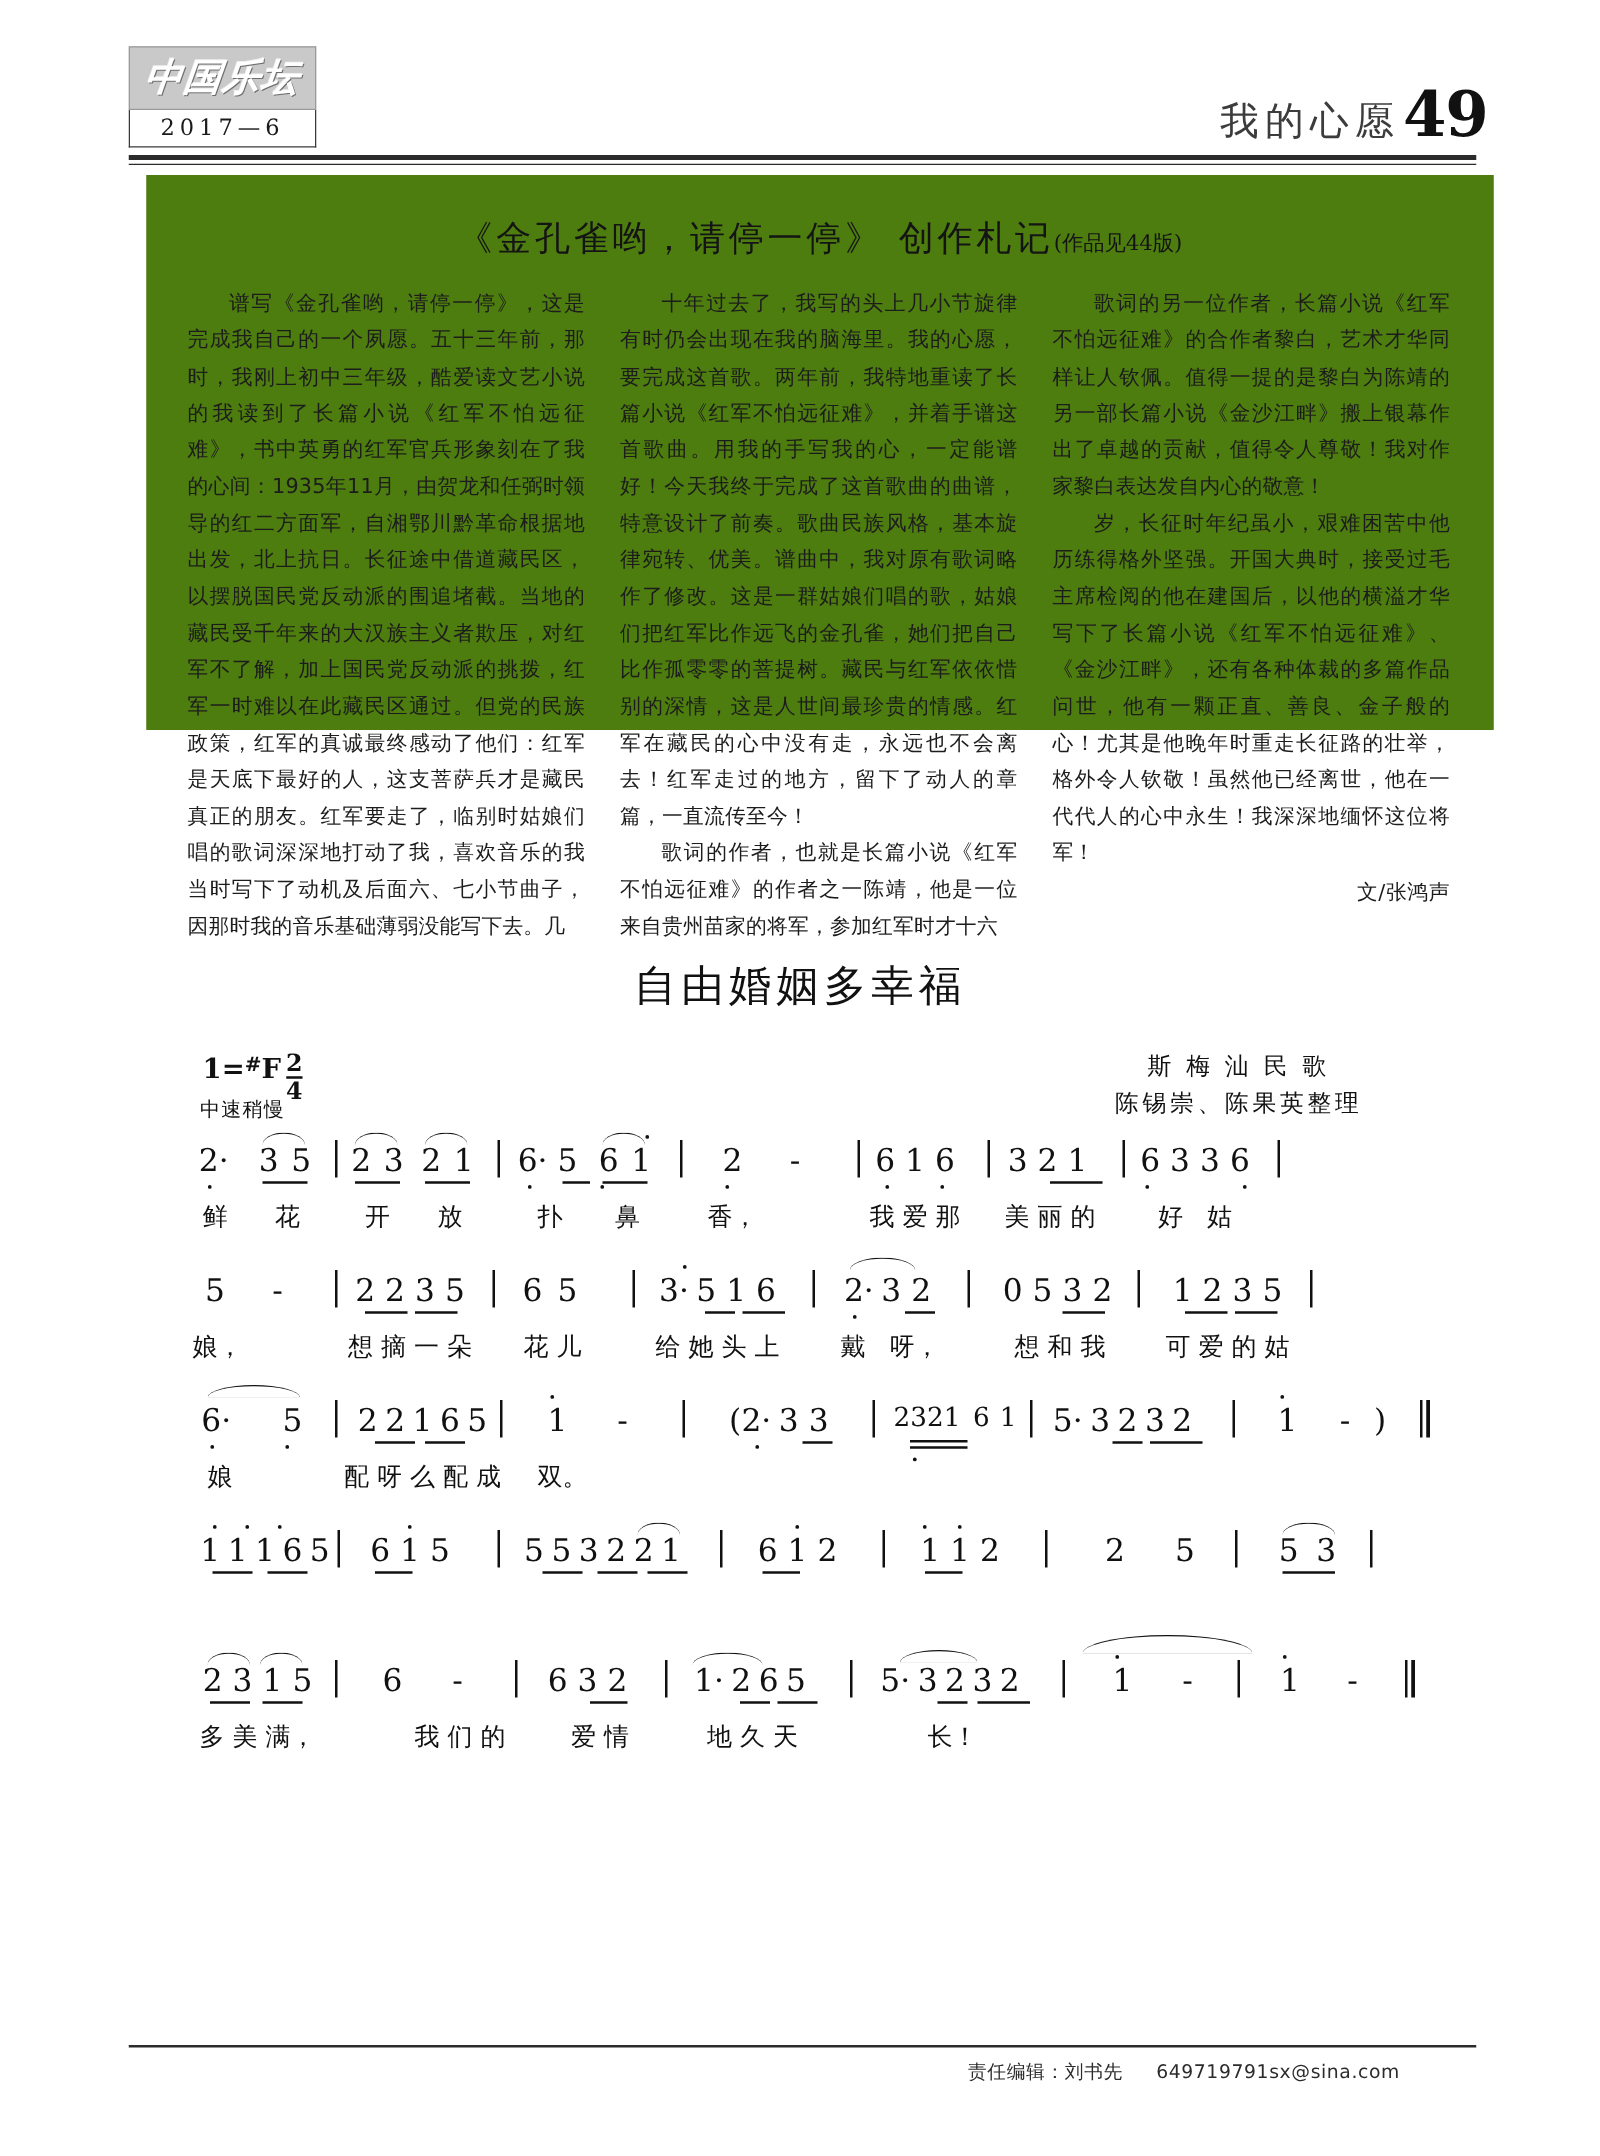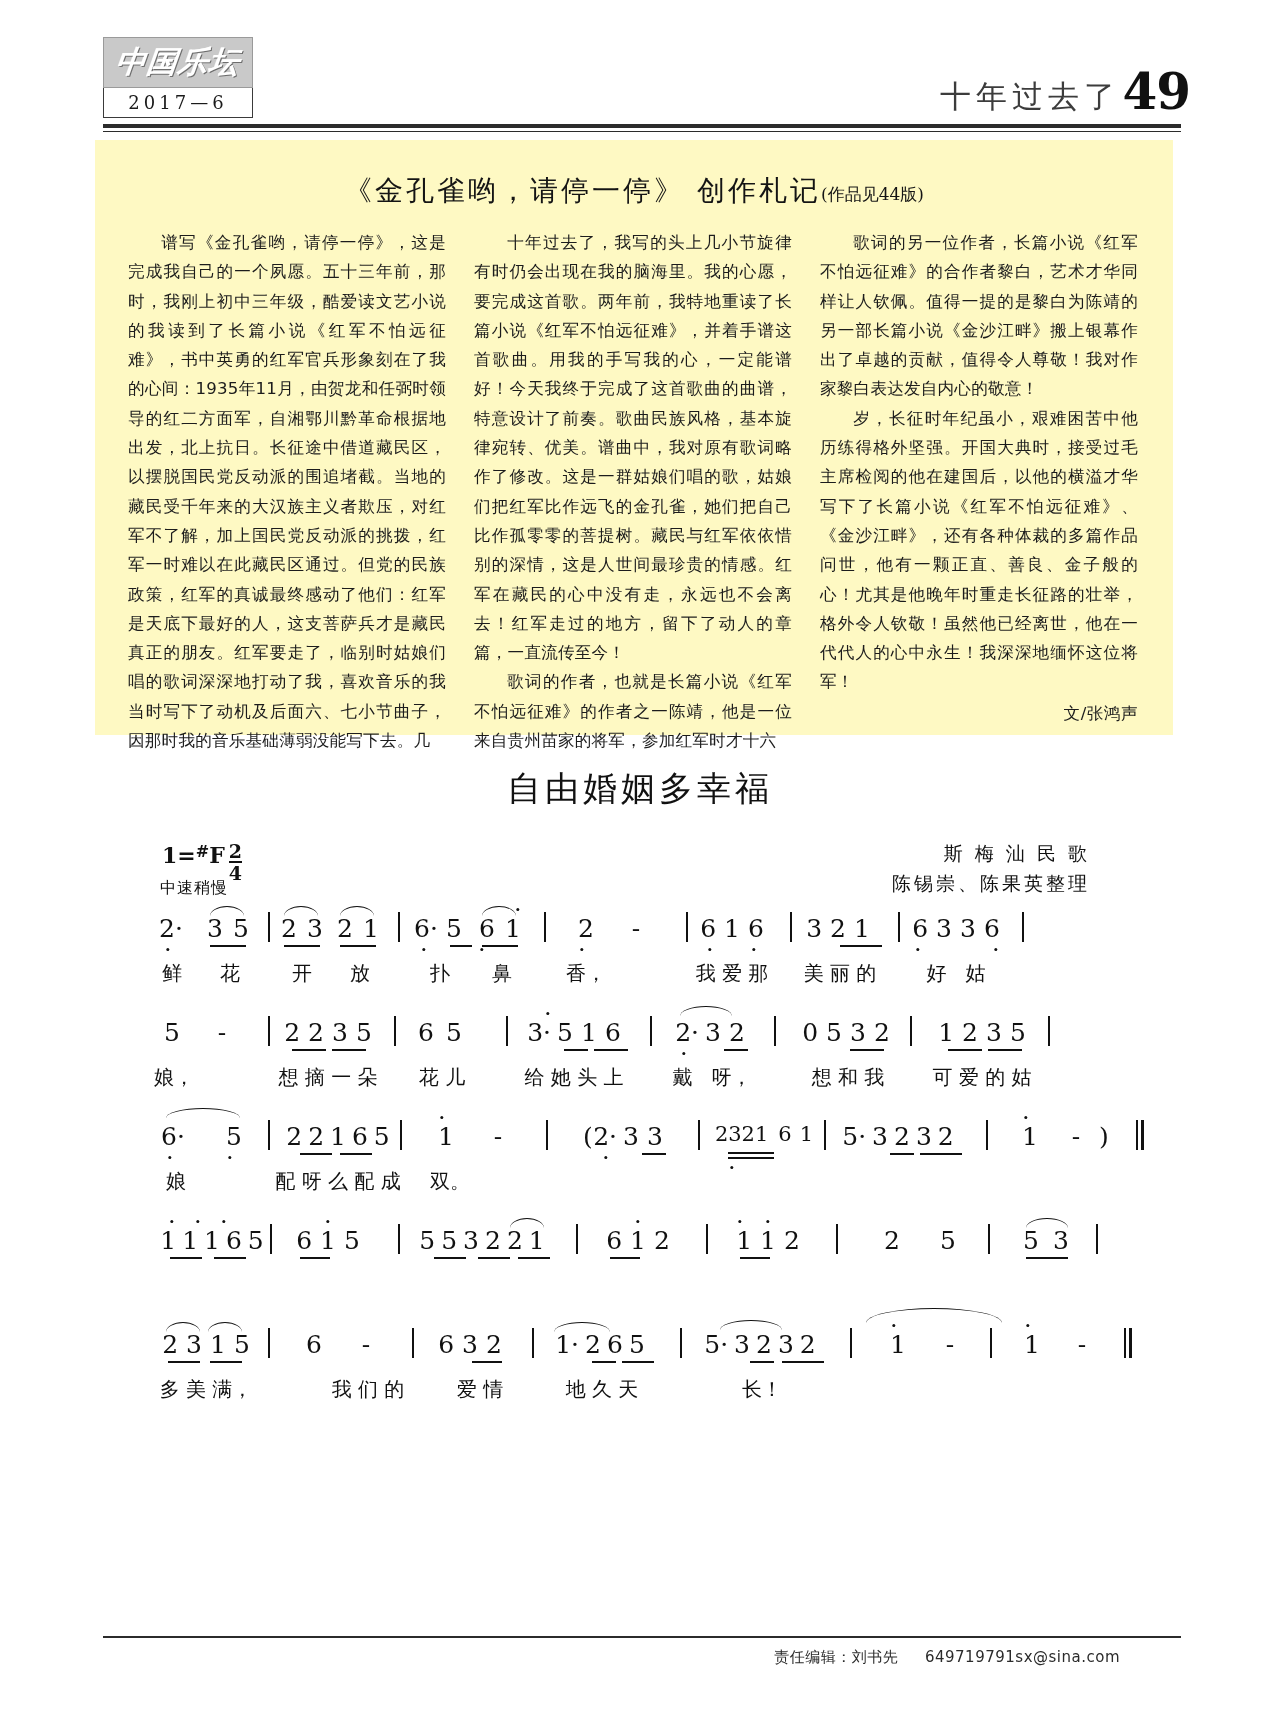--- a/index.html
+++ b/index.html
@@ -95,25 +95,25 @@
     left: 103px;
     top: 131px;
     width: 1078px;
     height: 1px;
     background: #2b2b2b;
   }
 
   
   .article-panel {
     position: absolute;
-    left: 95px;
+    left: 117px;
     top: 140px;
     width: 1078px;
-    height: 595px;
-    background: #fef9c3;
+    height: 444px;
+    background: #4d7c0f;
   }
   .article-title {
     position: absolute;
     left: 0;
     top: 32px;
     width: 100%;
     text-align: center;
     font-family: "DejaVu Serif", serif;
     font-size: 28px;
     color: #141414;
@@ -208,21 +208,21 @@
     left: 10px;
     top: 42px;
     font-family: "DejaVu Sans", sans-serif;
     font-size: 16px;
     letter-spacing: 1px;
   }
   .credits {
     position: absolute;
     right: 40px;
     top: 2px;
-    text-align: right;
+    text-align: center;
     font-family: "DejaVu Serif", serif;
     font-size: 19px;
     line-height: 30px;
     letter-spacing: 3px;
   }
 
   .staff-line {
     position: relative;
     margin: 0 150px;
     height: 104px;
@@ -329,21 +329,21 @@
 
   <div class="masthead">
     <div class="logo-box">
       <span class="logo-text">中国乐坛</span>
     </div>
     <div class="issue-box">
       <span class="issue-text">2017—6</span>
     </div>
   </div>
 
-  <div class="section-label">十年过去了</div>
+  <div class="section-label">我的心愿</div>
   <div class="page-number">49</div>
   <div class="rule-thick"></div>
   <div class="rule-thin"></div>
 
   <div class="article-panel">
     <div class="article-title">
       <span>《金孔雀哟，请停一停》 创作札记</span><span class="sub">(作品见44版)</span>
     </div>
 
     <div class="columns">

